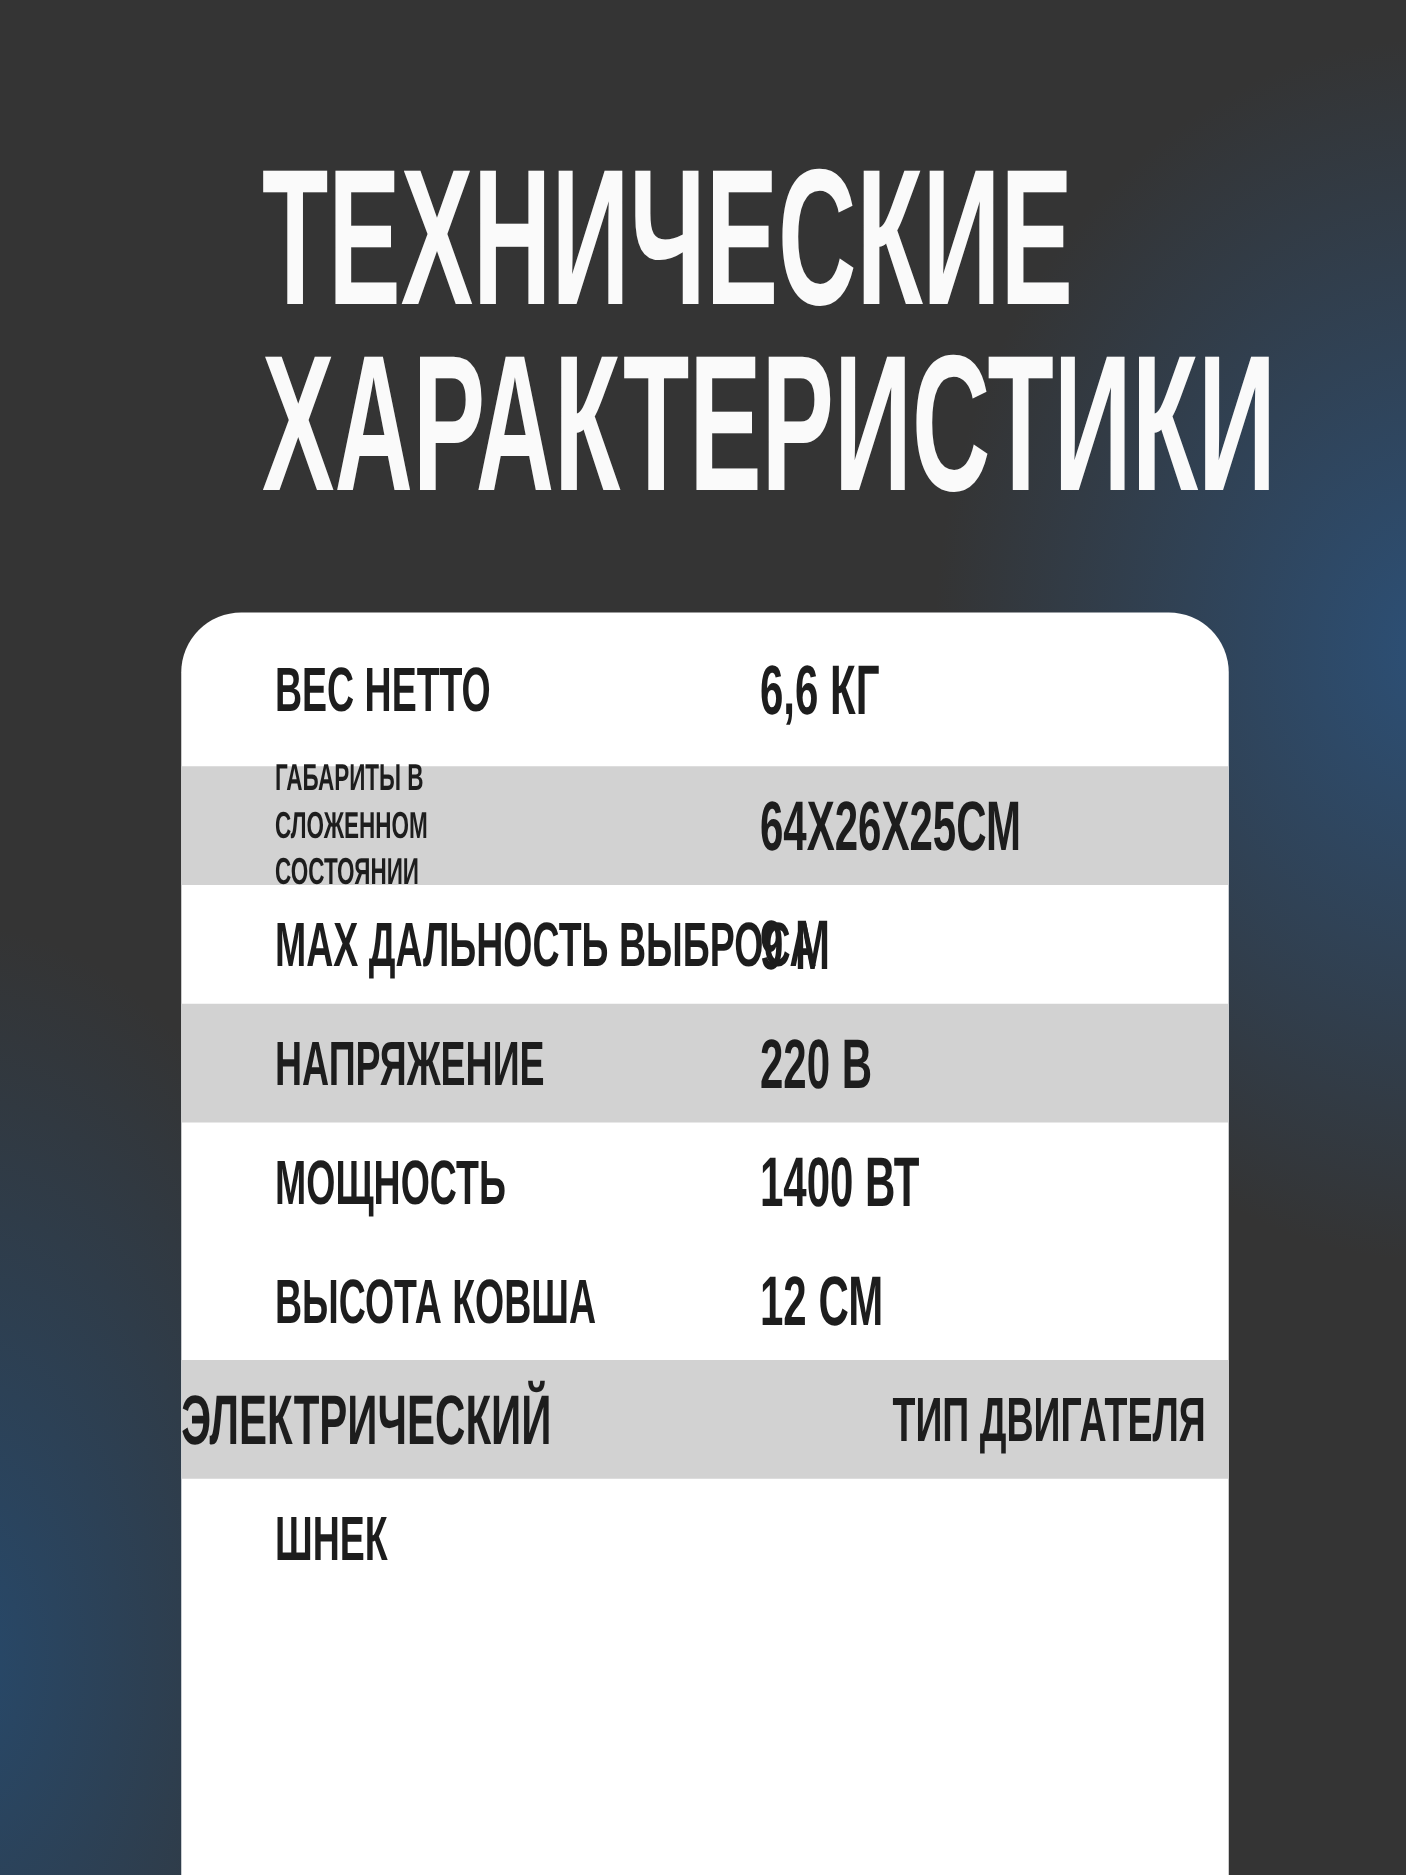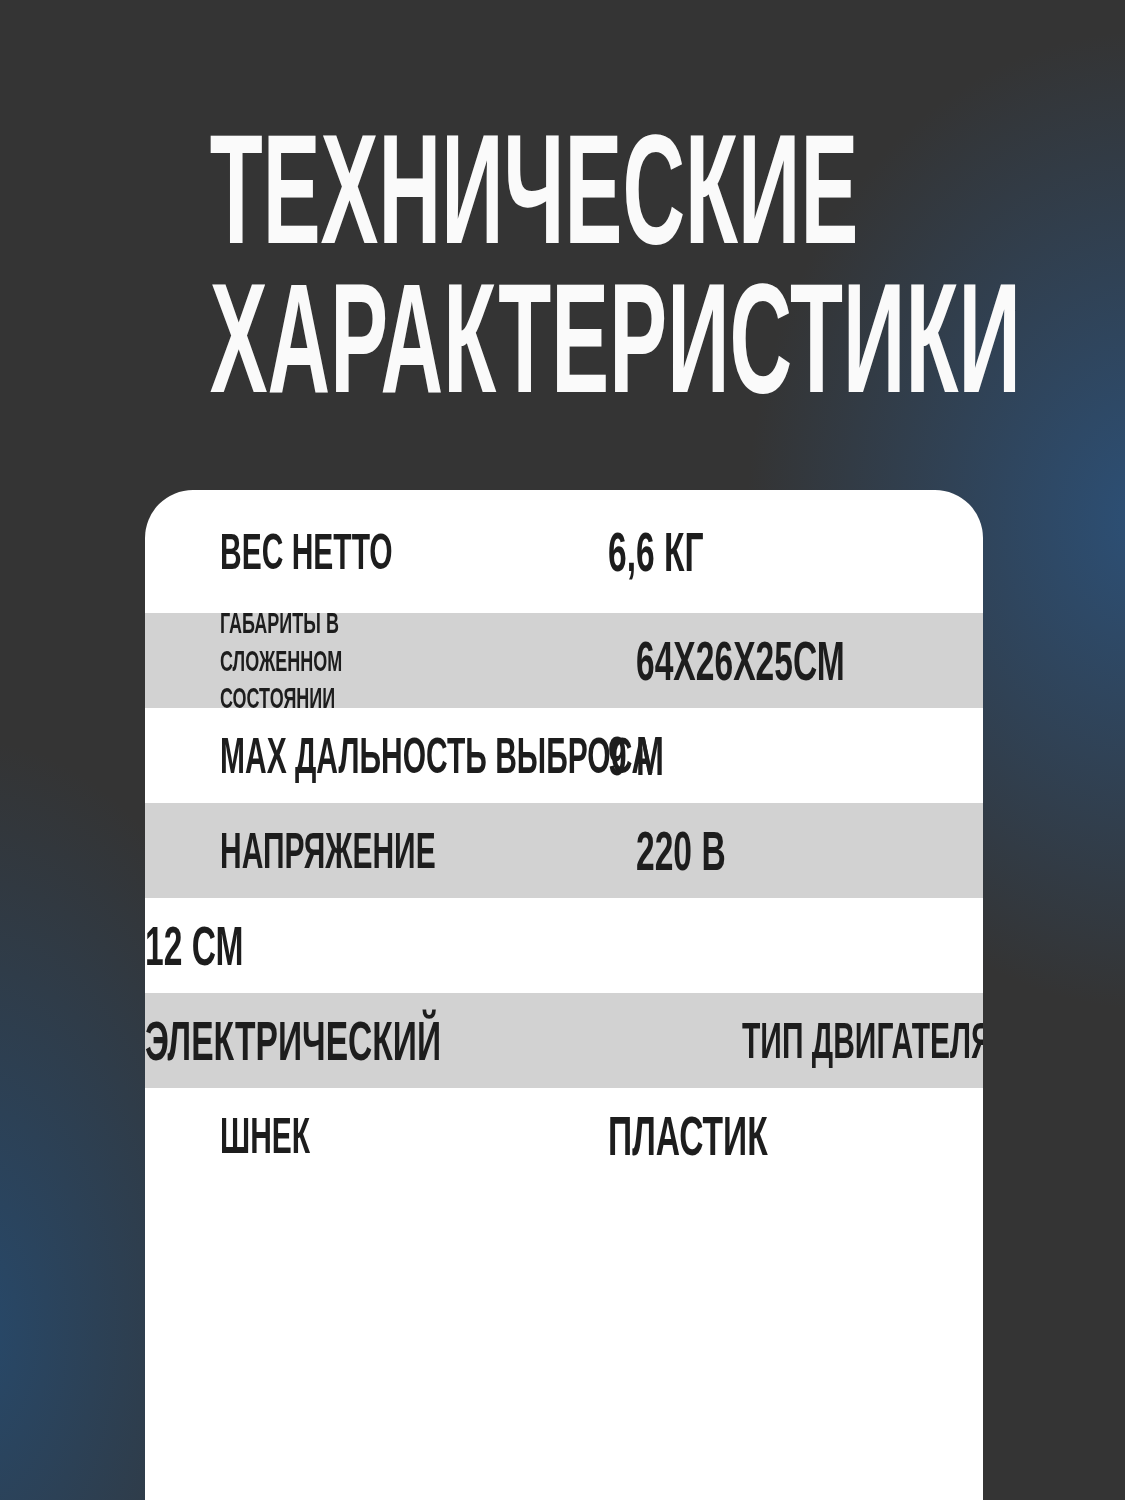--- a/index.html
+++ b/index.html
@@ -30,21 +30,21 @@
     border-radius:48px 48px 0 0;
     overflow:hidden;
     display:flex;flex-direction:column;
   }
   .row{
     height:95px;flex:0 0 auto;
     display:flex;align-items:center;
     color:var(--text-dark,#1d1d1d);
   }
   .row:first-child{height:123px;}
-  .row.shaded{background:var(--row-shade,#d2d2d2);gap:28px;}
+  .row.shaded{background:var(--row-shade,#d2d2d2);}
   .cell{box-sizing:border-box;}
   .cell.label{flex:0 0 463px;width:463px;padding-left:75px;}
   .cell.value{flex:1 1 auto;}
   .cond{
     display:inline-block;transform:scaleX(0.6);transform-origin:0 50%;
     white-space:nowrap;
   }
   .label .cond{font-size:50px;}
   .value .cond{font-size:56px;}
   .row.small-label .label .cond{
@@ -90,38 +90,46 @@
 
   <div class="row shaded">
     <div class="cell label">
       <span class="cond">НАПРЯЖЕНИЕ</span>
     </div>
     <div class="cell value">
       <span class="cond">220 В</span>
     </div>
   </div>
 
+  <div class="row">
+    <div class="cell label">
+      <span class="cond">МОЩНОСТЬ</span>
+    </div>
+    <div class="cell value">
+      <span class="cond">1400 ВТ</span>
+    </div>
+  </div>
 
 
   <div class="row">
+    <div class="cell label">
+      <span class="cond">ВЫСОТА КОВША</span>
+    </div>
     <div class="cell value">
       <span class="cond">12 СМ</span>
     </div>
   </div>
 
   <div class="row shaded">
     <div class="cell value">
       <span class="cond">ЭЛЕКТРИЧЕСКИЙ</span>
     </div>
     <div class="cell label">
       <span class="cond">ТИП ДВИГАТЕЛЯ</span>
     </div>
   </div>
 
   <div class="row">
     <div class="cell label">
       <span class="cond">ШНЕК</span>
     </div>
-    <div class="cell value">
-      <span class="cond">ПЛАСТИК</span>
-    </div>
   </div>
 </section>
 
 </body></html>

